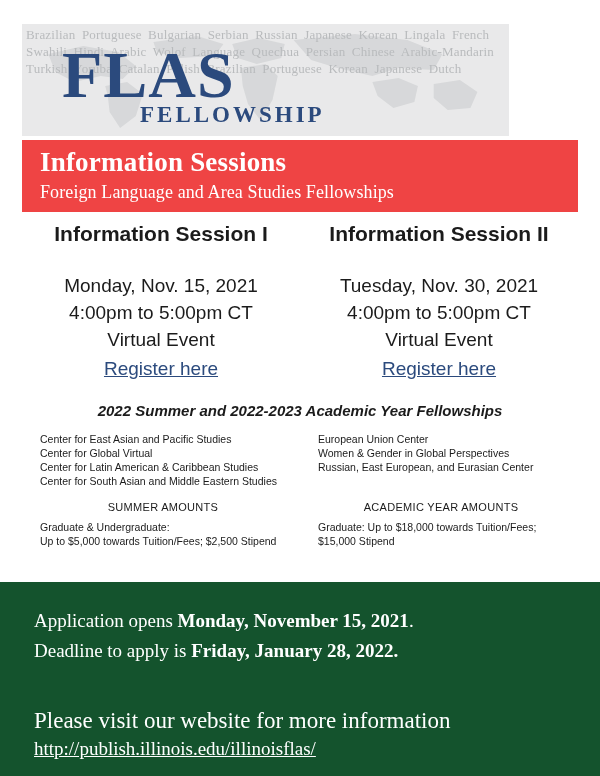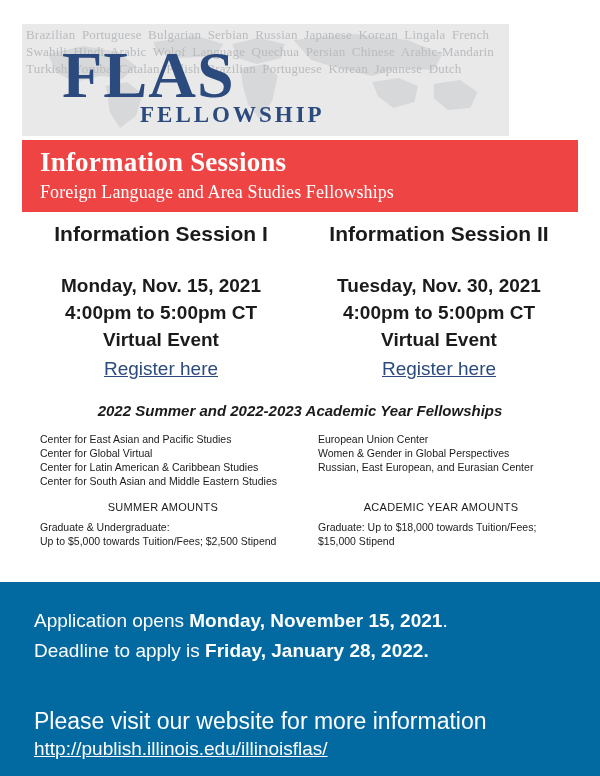--- a/index.html
+++ b/index.html
@@ -109,21 +109,21 @@
     text-align: center;
     color: #1b1b1b;
   }
   .session-title {
     font-size: 21px;
     font-weight: bold;
     margin-bottom: 26px;
   }
   .session-line {
     font-size: 19px;
-    font-weight: bold;
+    font-weight: normal;
     line-height: 27px;
   }
   .session-link {
     font-size: 19px;
     color: #2b4a7d;
     text-decoration: underline;
     display: inline-block;
     margin-top: 5px;
     cursor: pointer;
   }
@@ -181,24 +181,25 @@
     letter-spacing: 0.3px;
   }
 
   
   .footer-band {
     position: absolute;
     left: 0;
     top: 582px;
     width: 600px;
     height: 194px;
-    background: #0369a1;
+    background: #14532d;
     color: #ffffff;
     box-sizing: border-box;
     padding: 24px 0 0 34px;
+    font-family: Liberation Serif, serif;
   }
   .footer-line {
     font-size: 19px;
     line-height: 30px;
   }
   .footer-line b {
     font-weight: bold;
   }
   .footer-visit {
     font-size: 23px;

